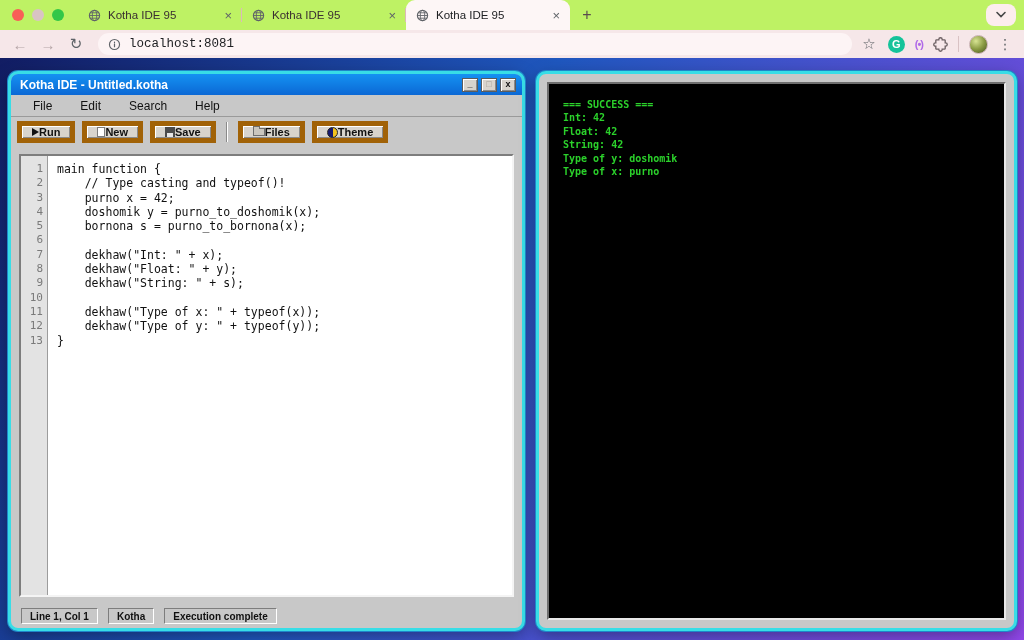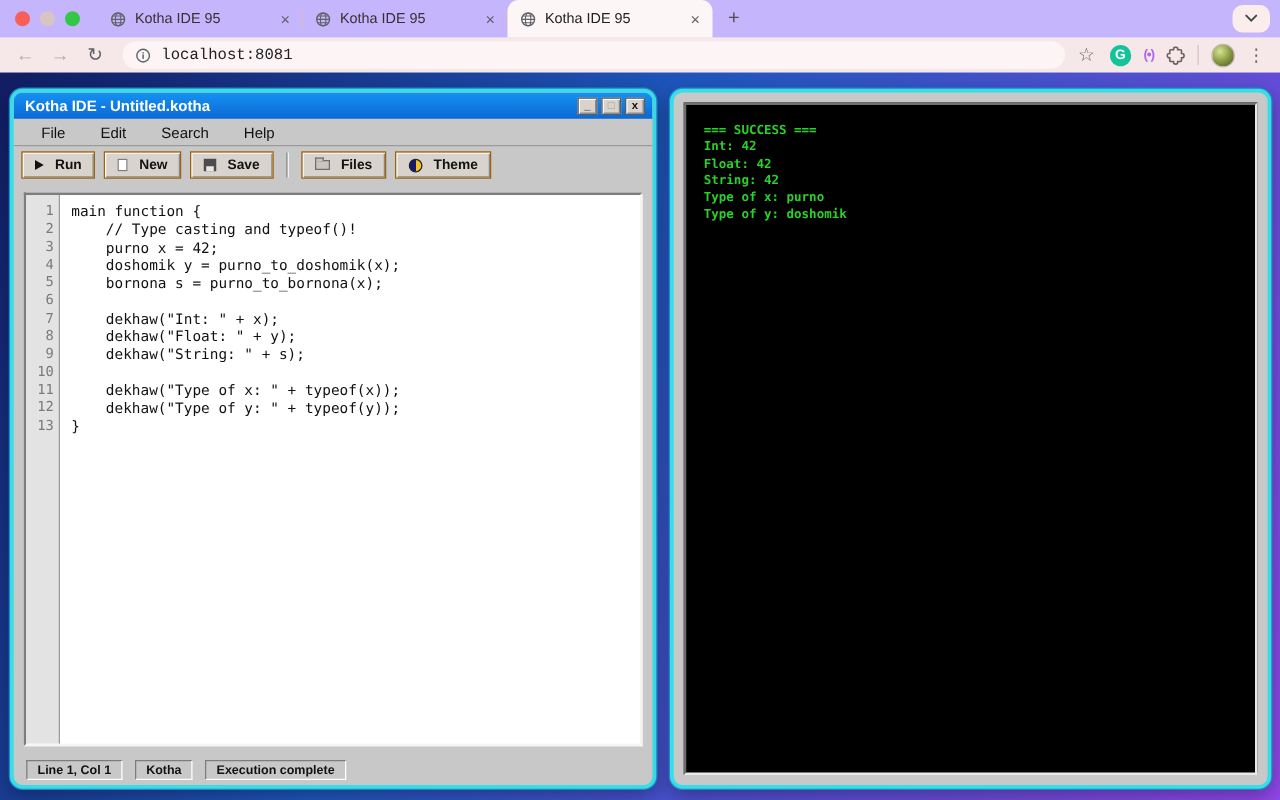--- a/index.html
+++ b/index.html
@@ -1,19 +1,19 @@
 <!DOCTYPE html>
 <html><head>
 <meta charset="utf-8">
 <style>
   * { box-sizing: border-box; margin: 0; padding: 0; }
   html,body { width:1024px; height:640px; overflow:hidden; font-family:"Liberation Sans", sans-serif; }
 
   
-  .tabstrip { height:30px; background:#c4b5fd; display:flex; align-items:flex-end; position:relative; }
+  .tabstrip { height:30px; background:#bef264; display:flex; align-items:flex-end; position:relative; }
   .traffic { display:flex; align-items:center; gap:8px; padding:0 14px 0 12px; height:30px; }
   .light { width:12px; height:12px; border-radius:50%; }
   .light.red { background:#f85f57; }
   .light.dim { background:#d9c4c4; }
   .light.green { background:#33c748; }
   .tabs { display:flex; align-items:flex-end; height:30px; }
   .tab { width:164px; height:30px; display:flex; align-items:center; gap:7px; padding:0 8px 0 10px; font-size:11.5px; color:#3a2f31; position:relative; cursor:default; }
   .tab:not(.active)::after { content:""; position:absolute; right:0; top:8px; height:14px; width:1px; background:#dcb9b9; }
   .tab.active { background:#fdf6f6; border-radius:9px 9px 0 0; color:#202124; }
   .tab .t-title { flex:1; white-space:nowrap; overflow:hidden; }
@@ -41,21 +41,21 @@
   .win-console { flex:1; }
   .titlebar { height:21px; flex:0 0 21px; background:linear-gradient(180deg,#1592f2,#0b68d5); display:flex; align-items:center; padding:0 6px 0 9px; }
   .titlebar .wtitle { color:#fff; font-weight:bold; font-size:12px; flex:1; }
   .winbtn { width:16px; height:14px; margin-left:3px; background:#d8d4cd; border:1px solid #5c5c5c; box-shadow:inset 1px 1px 0 #fff, inset -1px -1px 0 #8a8a8a; font-size:9px; font-weight:bold; color:#111; display:flex; align-items:center; justify-content:center; line-height:1; }
   .winbtn.max { color:#a09c94; }
 
   .menubar { height:22px; flex:0 0 22px; display:flex; align-items:center; padding-left:8px; border-bottom:1px solid #9a9a9a; }
   .menu-item { font-size:12px; color:#111; padding:0 14px; }
 
   .toolbar { height:30px; flex:0 0 30px; display:flex; align-items:center; padding-left:6px; gap:7px; }
-  .tbtn { height:22px; display:flex; align-items:center; gap:9px; padding:0 10px; background:#d8d4cd; border:1px solid #a16207; box-shadow:inset 1px 1px 0 #fff, inset -1px -1px 0 #8a8a8a; font-size:11px; font-weight:bold; color:#111; }
+  .tbtn { height:22px; display:flex; align-items:center; gap:0; padding:0 10px; background:#d8d4cd; border:5px solid #a16207; box-shadow:inset 1px 1px 0 #fff, inset -1px -1px 0 #8a8a8a; font-size:11px; font-weight:bold; color:#111; }
   .tsep { width:2px; height:20px; border-left:1px solid #8a8a8a; border-right:1px solid #fff; margin:0 3px; }
   .icon-play { width:0; height:0; border-left:7px solid #111; border-top:4px solid transparent; border-bottom:4px solid transparent; }
   .icon-page { width:8px; height:10px; background:#fff; border:1px solid #7c7c7c; }
   .icon-floppy { width:10px; height:10px; background:#4c4c4c; position:relative; }
   .icon-floppy::after { content:""; position:absolute; left:2px; bottom:0; width:6px; height:4px; background:#e8e8e8; }
   .icon-folder { width:12px; height:8px; background:#cac6be; border:1px solid #6e6e6e; position:relative; }
   .icon-folder::before { content:""; position:absolute; left:-1px; top:-3px; width:5px; height:2px; background:#cac6be; border:1px solid #6e6e6e; border-bottom:none; }
   .icon-theme { width:11px; height:11px; border-radius:50%; border:1px solid #222; background:linear-gradient(90deg,#181a6e 50%, #f3c31f 50%); }
 
   .editor-wrap { flex:1; margin:7px 8px; background:#fff; border:2px solid; border-color:#7d7d7d #f4f4f4 #f4f4f4 #7d7d7d; display:flex; overflow:hidden; }
@@ -201,18 +201,18 @@
         <span class="status-box">Execution complete</span>
       </div>
   </div>
 
   <div class="window win-console">
     <div class="console-body">
         <div class="console-line">=== SUCCESS ===</div>
         <div class="console-line">Int: 42</div>
         <div class="console-line">Float: 42</div>
         <div class="console-line">String: 42</div>
+        <div class="console-line">Type of y: doshomik</div>
         <div class="console-line">Type of x: purno</div>
-        <div class="console-line">Type of y: doshomik</div>
       </div>
   </div>
 
 </div>
 
 </body></html>

